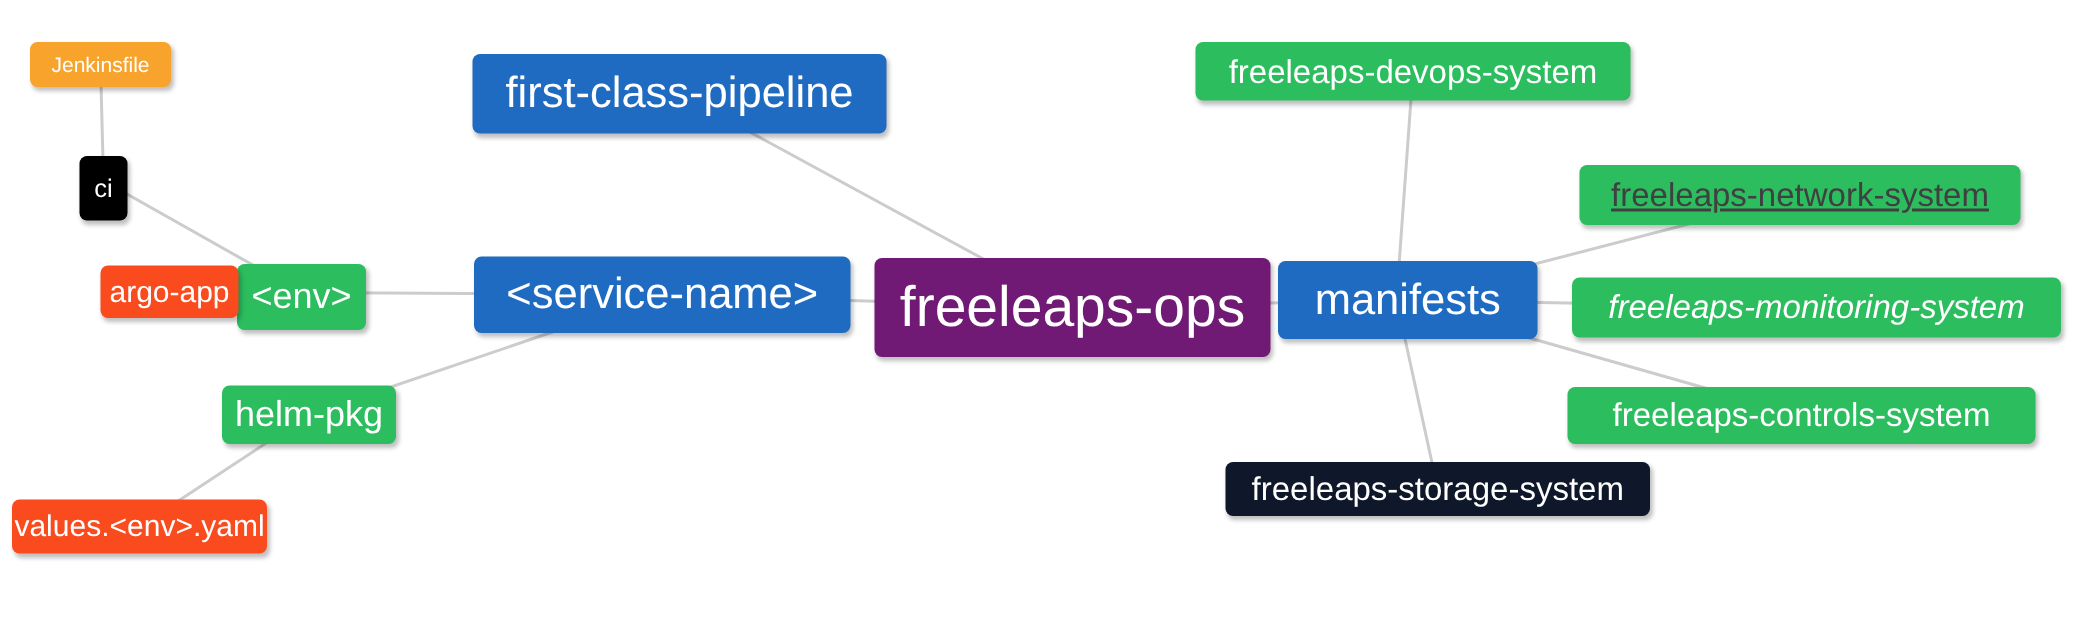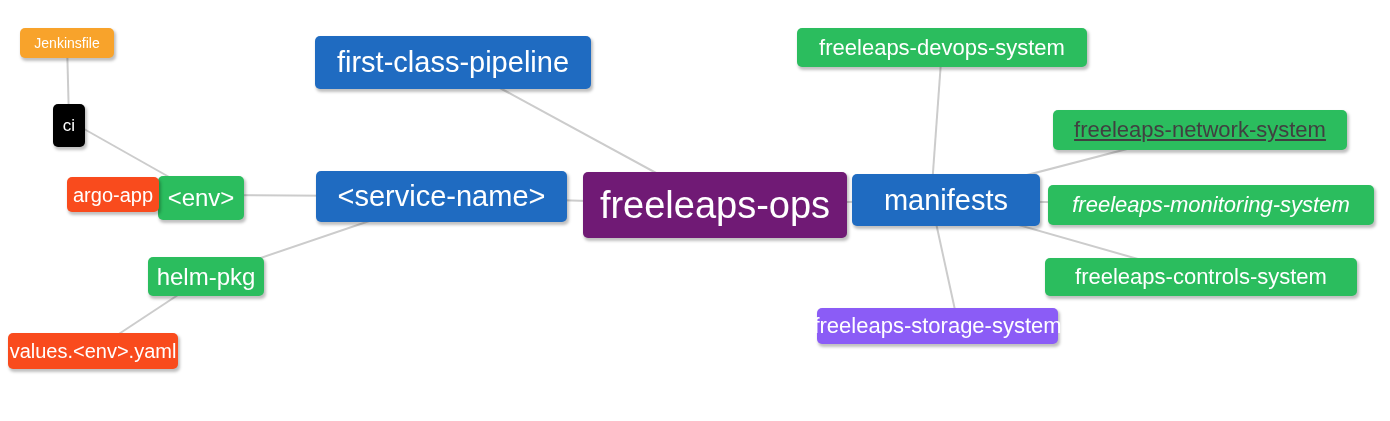--- a/index.html
+++ b/index.html
@@ -63,21 +63,21 @@
     </svg>
 <div class="node" style="left: 583px; top: 172px; width: 264px; height: 66px; font-size: 38px; background: #701a75; color: rgb(255, 255, 255);">
       <span>freeleaps-ops</span>
     </div>
     <div class="node" style="left: 315px; top: 36px; width: 276px; height: 53px; font-size: 29px; background: rgb(31, 107, 193); color: rgb(255, 255, 255);">
       <span>first-class-pipeline</span>
     </div>
     <div class="node" style="left: 316px; top: 171px; width: 251px; height: 51px; font-size: 29px; background: rgb(31, 107, 193); color: rgb(255, 255, 255);">
       <span>&lt;service-name&gt;</span>
     </div>
-    <div class="node" style="left: 852px; top: 174px; width: 188px; height: 52px; font-size: 29px; background: rgb(31, 107, 193); color: rgb(255, 255, 255);">
+    <div class="node" style="left: 852px; top: 174px; width: 173px; height: 52px; font-size: 29px; background: rgb(31, 107, 193); color: rgb(255, 255, 255);">
       <span>manifests</span>
     </div>
     <div class="node" style="left: 158px; top: 176px; width: 86px; height: 44px; font-size: 24px; background: rgb(43, 189, 94); color: rgb(255, 255, 255);">
       <span>&lt;env&gt;</span>
     </div>
     <div class="node" style="left: 148px; top: 257px; width: 116px; height: 39px; font-size: 24px; background: rgb(43, 189, 94); color: rgb(255, 255, 255);">
       <span>helm-pkg</span>
     </div>
     <div class="node" style="left: 53px; top: 104px; width: 32px; height: 43px; font-size: 17px; background: #000000; color: rgb(255, 255, 255);">
       <span>ci</span>
@@ -96,16 +96,16 @@
     </div>
     <div class="node" style="left: 1053px; top: 110px; width: 294px; height: 40px; font-size: 22px; background: rgb(43, 189, 94); color: #404040; text-decoration: underline;">
       <span>freeleaps-network-system</span>
     </div>
     <div class="node" style="left: 1048px; top: 185px; width: 326px; height: 40px; font-size: 22px; background: rgb(43, 189, 94); color: rgb(255, 255, 255); font-style: italic;">
       <span>freeleaps-monitoring-system</span>
     </div>
     <div class="node" style="left: 1045px; top: 258px; width: 312px; height: 38px; font-size: 22px; background: rgb(43, 189, 94); color: rgb(255, 255, 255);">
       <span>freeleaps-controls-system</span>
     </div>
-    <div class="node" style="left: 817px; top: 308px; width: 241px; height: 36px; font-size: 22px; background: #8b5cf6; color: rgb(255, 255, 255);">
+    <div class="node" style="left: 817px; top: 308px; width: 283px; height: 36px; font-size: 22px; background: #0f172a; color: rgb(255, 255, 255);">
       <span>freeleaps-storage-system</span>
     </div>
   </div>
 
 </body></html>

